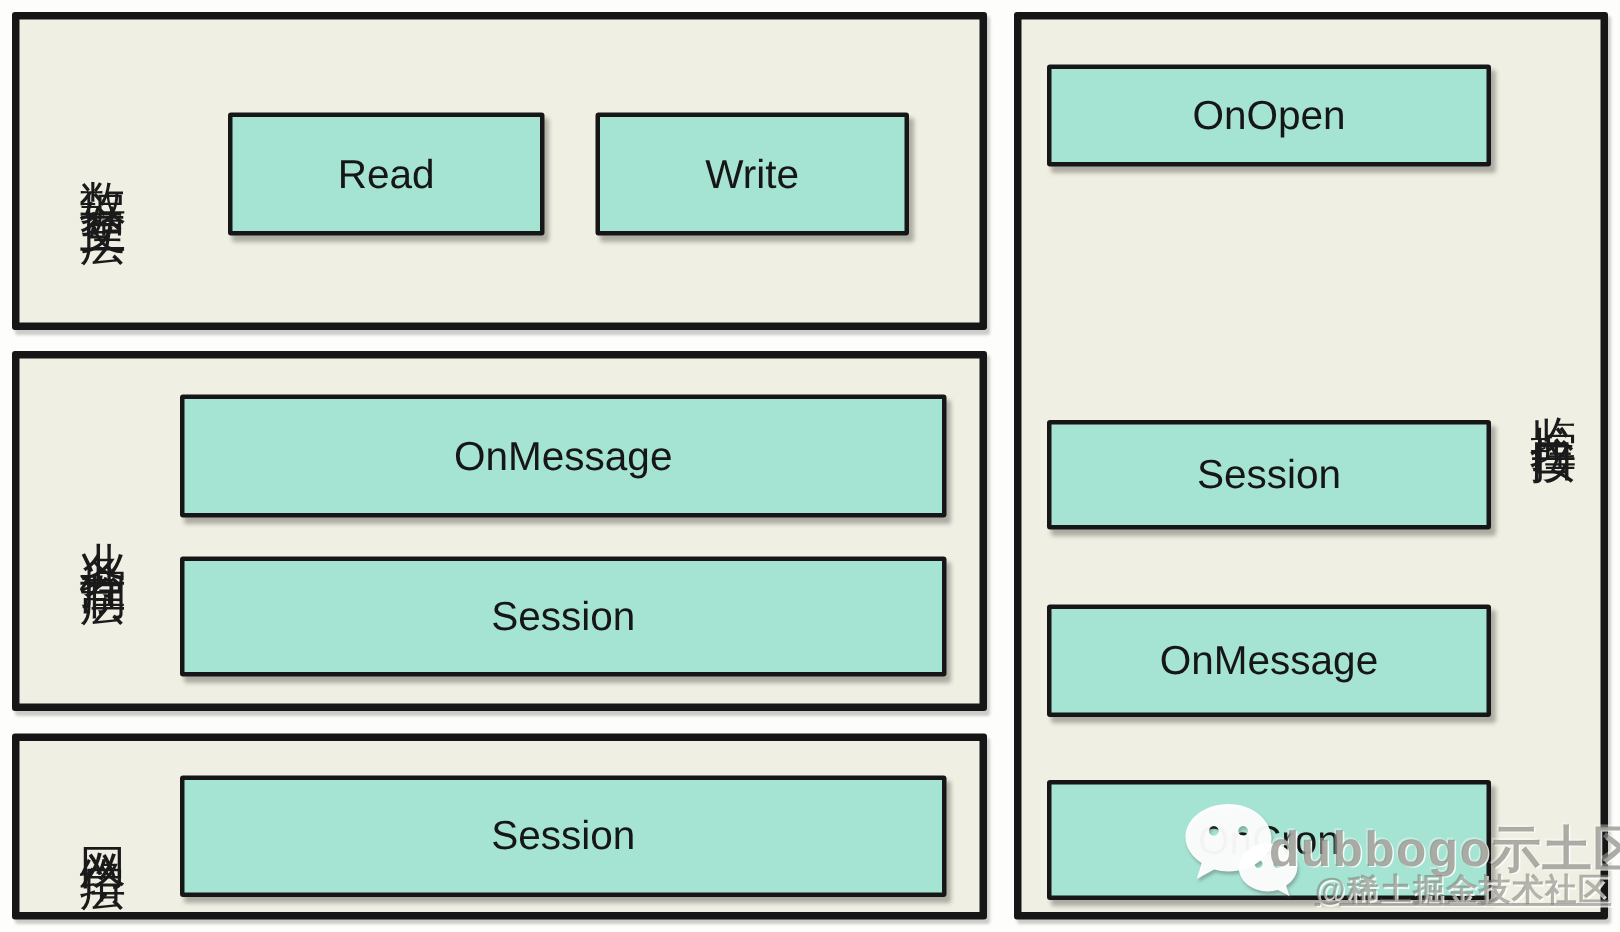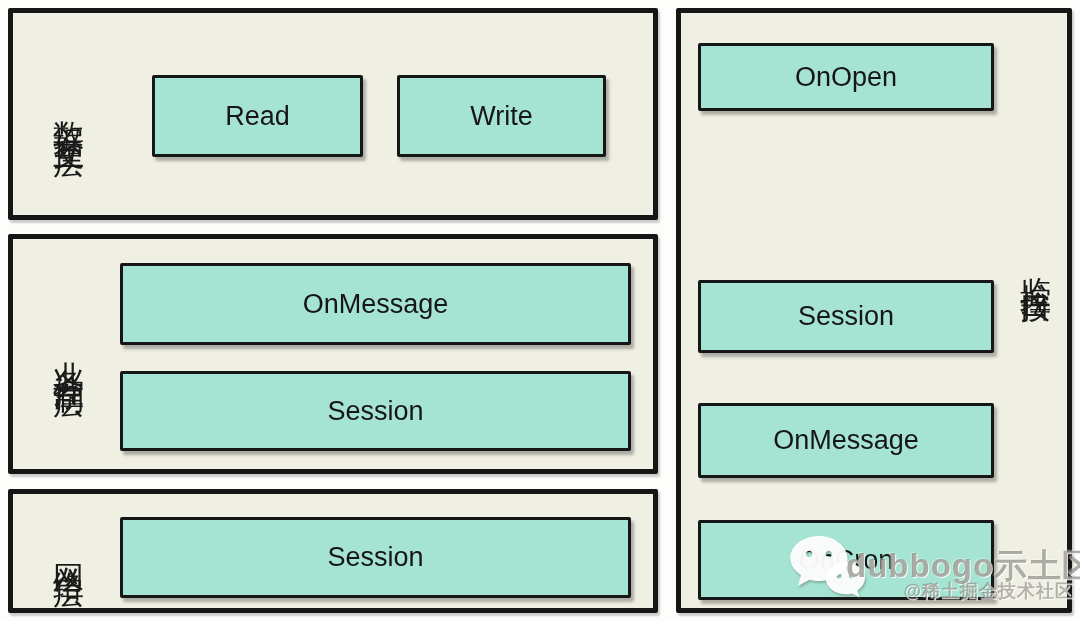--- a/index.html
+++ b/index.html
@@ -88,26 +88,27 @@
     font-size: 33px;
     font-weight: bold;
     letter-spacing: 1px;
     color: rgba(122,121,112,0.62);
     text-shadow: 1px 1px 0 rgba(255,255,255,0.85), -1px -1px 0 rgba(255,255,255,0.35);
     white-space: nowrap;
   }
   .wm-line2 {
     position: absolute;
     right: 6px; top: 47px;
-    font-size: 18px;
+    font-size: 21px;
     font-weight: bold;
     letter-spacing: 1px;
     color: rgba(122,121,112,0.55);
     text-shadow: 1px 1px 0 rgba(255,255,255,0.8);
     white-space: nowrap;
+    text-decoration: underline;
   }
 </style>
 </head>
 <body>
 
 <div class="stage">
 
   <section class="panel p1">
     <div class="vlabel left-side">数据交互层</div>
     <div class="tbox b-read">Read</div>

